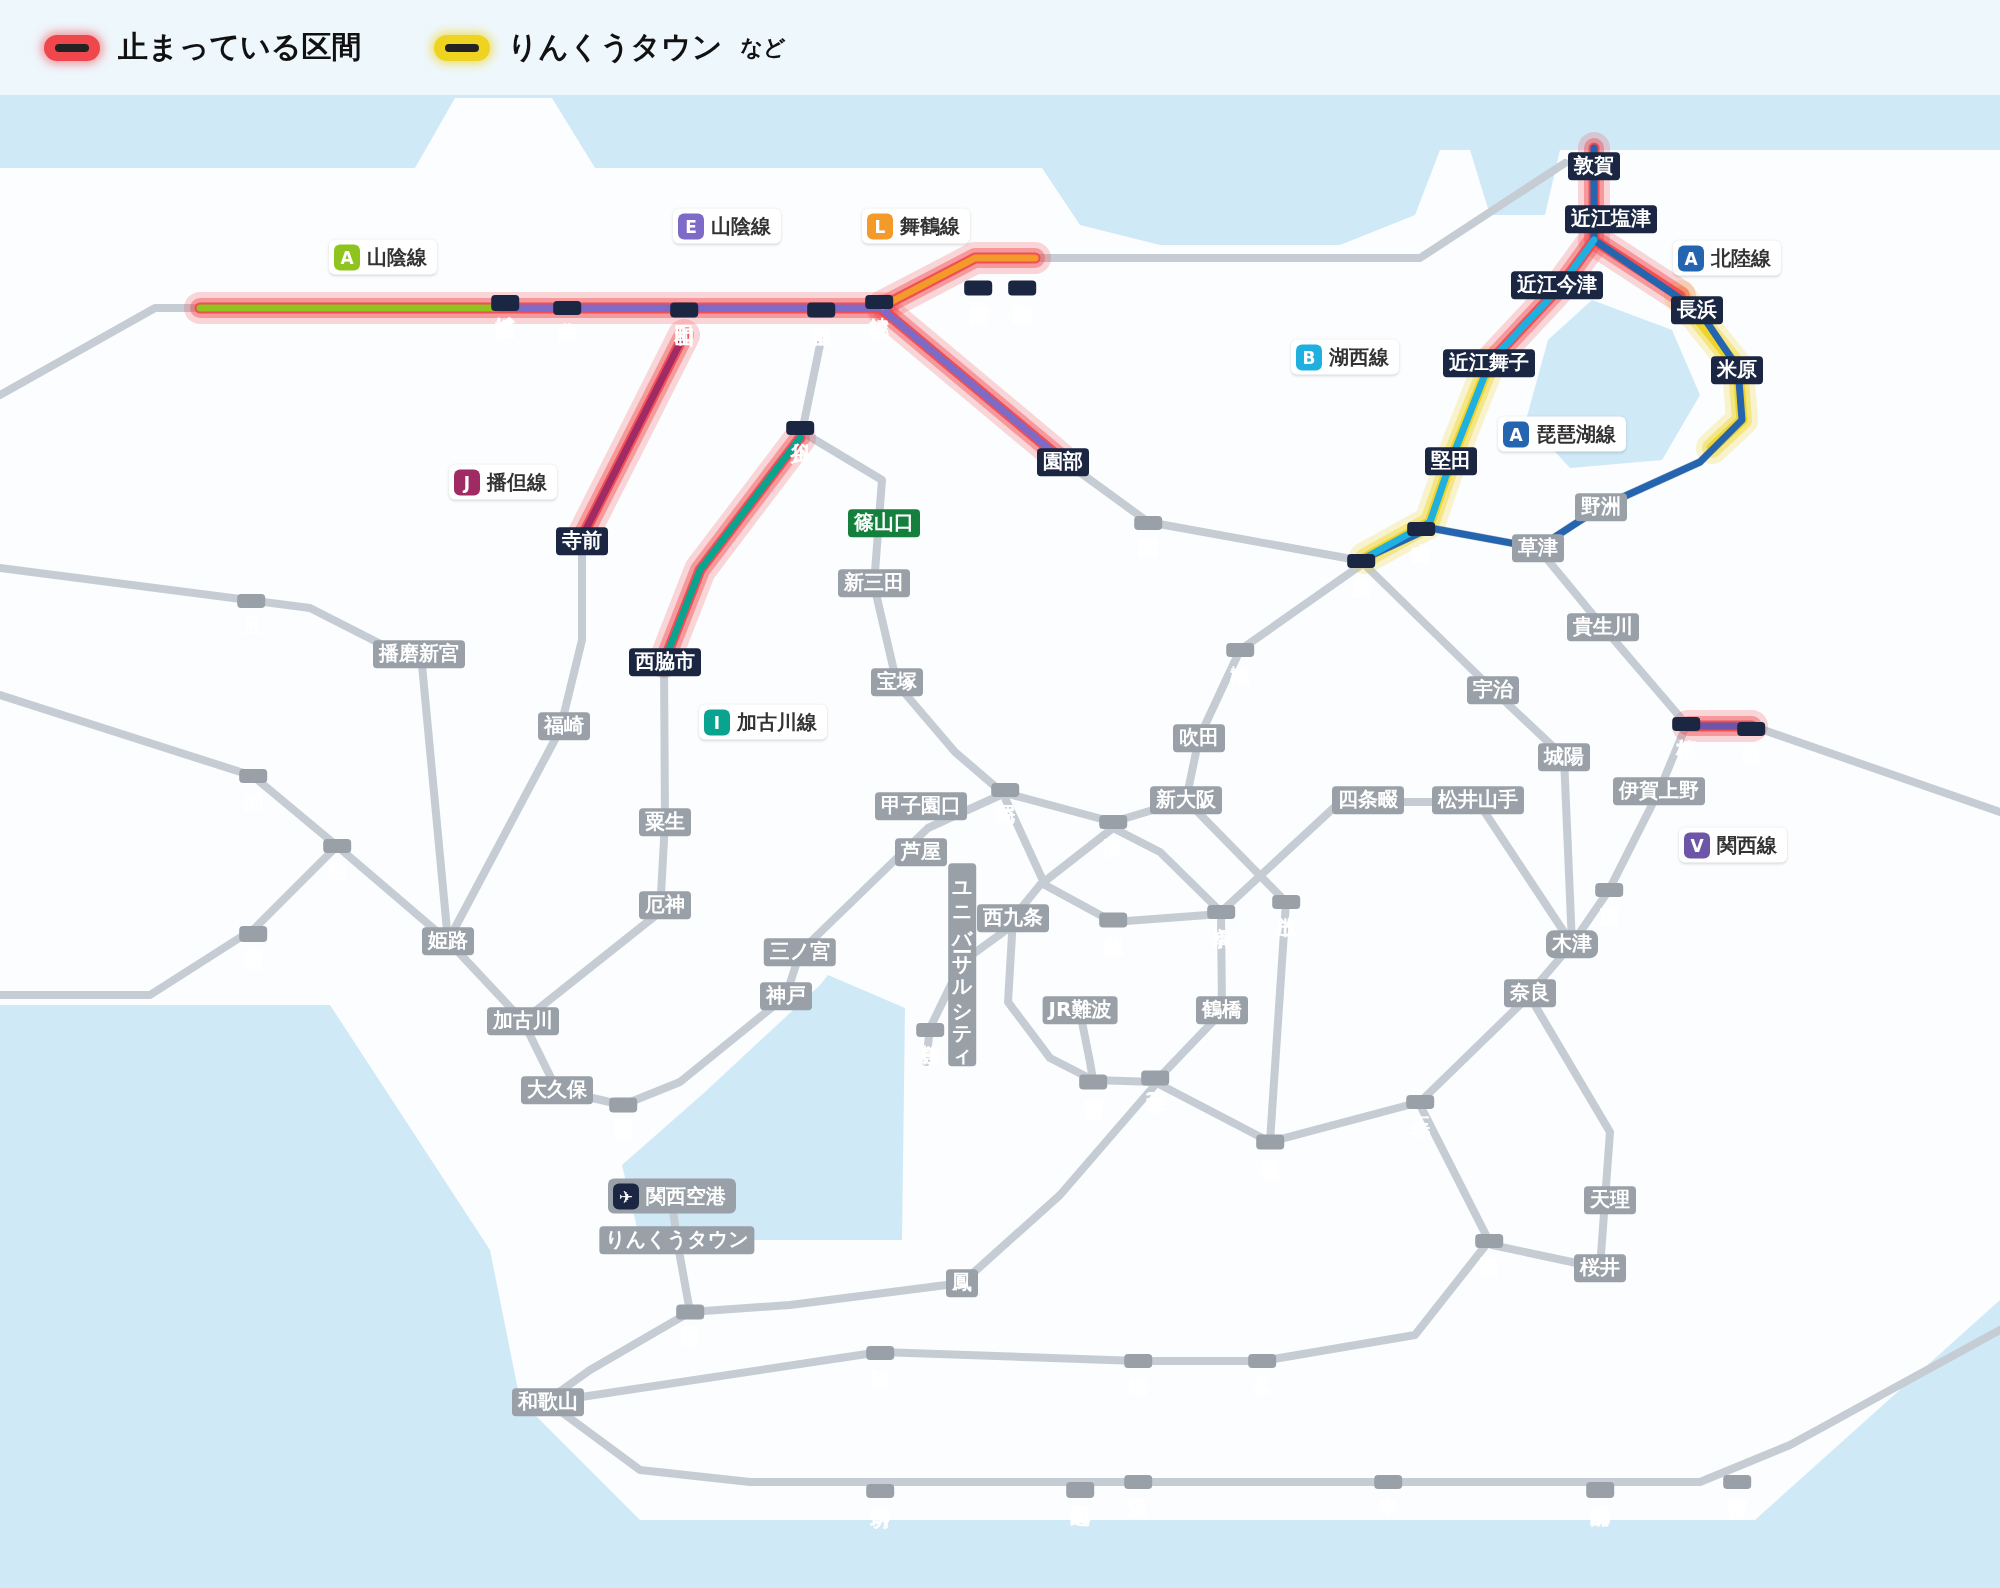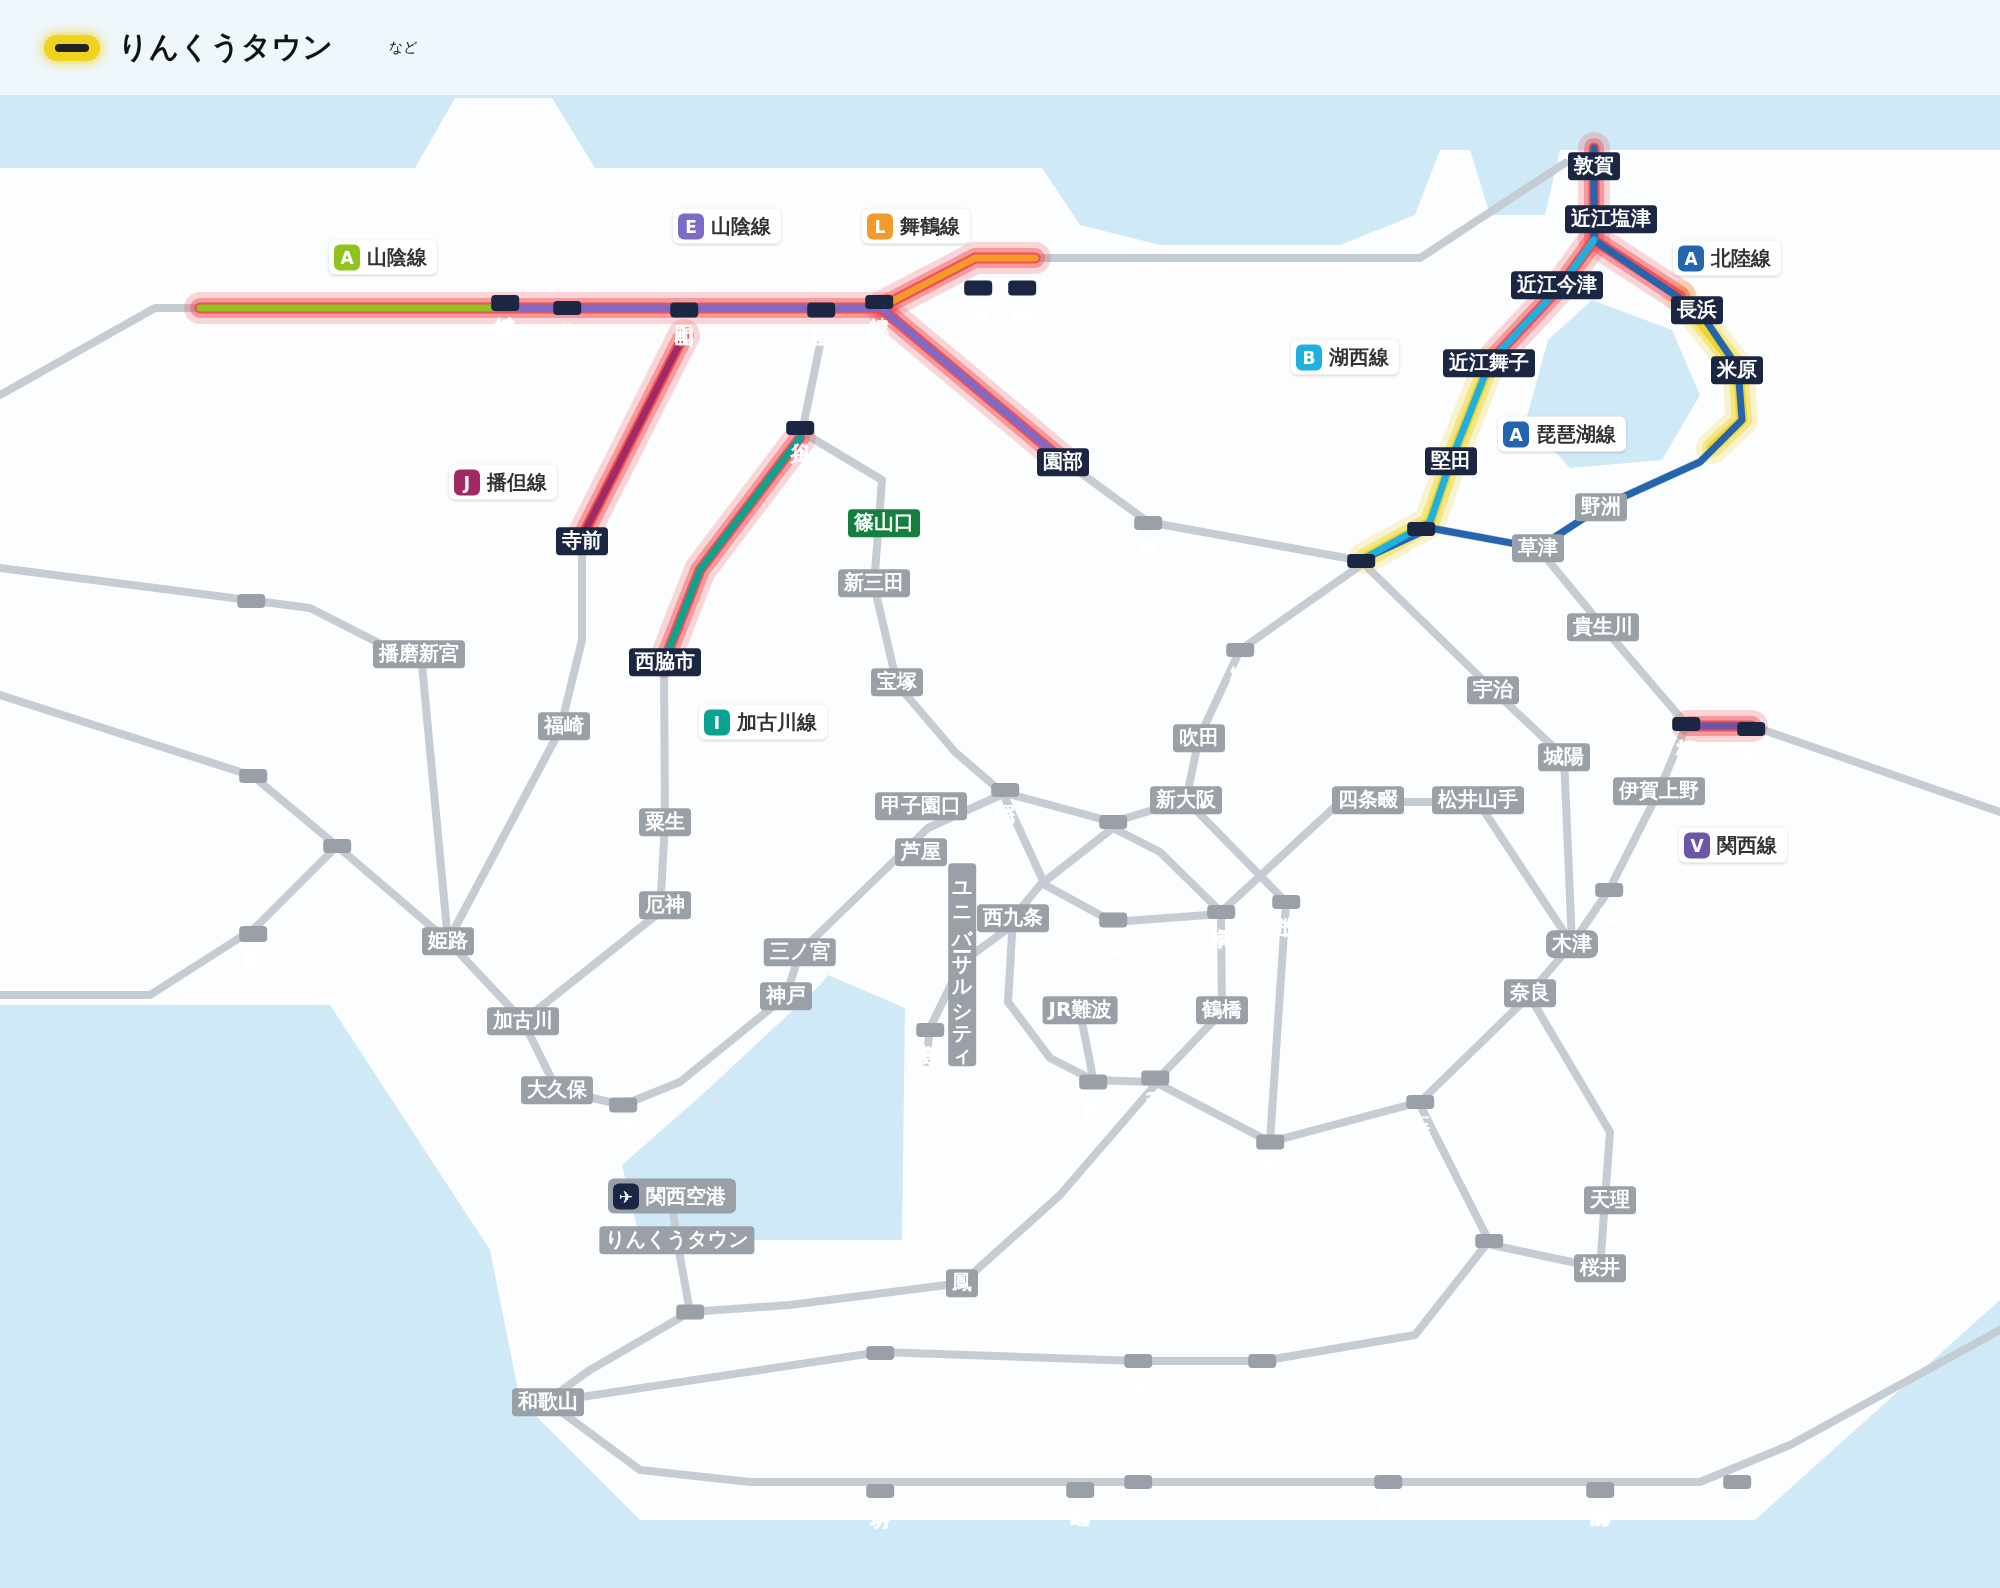--- a/index.html
+++ b/index.html
@@ -6,21 +6,21 @@
   .page{position:relative;width:2000px;height:1588px;background:#eef7fc;overflow:hidden;
         font-family:"DejaVu Sans","Liberation Sans",sans-serif;}
   #map-svg{position:absolute;left:0;top:0;width:2000px;height:1588px;}
   .legend{position:absolute;top:0;left:0;height:95px;display:flex;align-items:center;gap:72px;
           padding-left:44px;z-index:6;}
   .legend-item{display:flex;align-items:center;gap:18px;font-size:30px;font-weight:700;color:#111;}
   .pill{position:relative;width:56px;height:26px;border-radius:13px;display:inline-block;}
   .pill.stopped{background:#f0474d;box-shadow:0 0 10px 3px rgba(240,71,77,.55);}
   .pill.delayed{background:#eed321;box-shadow:0 0 10px 3px rgba(238,211,33,.65);}
   .pill .core{position:absolute;left:11px;right:11px;top:9px;height:8px;border-radius:4px;background:#232323;}
-  .suffix{font-size:14px;font-weight:400;margin-left:38px;}
+  .suffix{font-size:22px;font-weight:700;}
   .st{position:absolute;transform:translate(-50%,-50%);background:#99a0a8;color:#fff;font-size:20px;
       font-weight:700;line-height:1.08;padding:3px 6px;border-radius:4px;white-space:nowrap;z-index:3;}
   .st.vert{writing-mode:vertical-rl;text-orientation:upright;padding:6px 3px;letter-spacing:1px;}
   .st.alert{background:#1a2642;}
   .badge{position:absolute;transform:translate(-50%,-50%);display:flex;align-items:center;gap:7px;
          background:#fff;border-radius:6px;padding:4px 10px 4px 5px;font-size:20px;font-weight:700;
          color:#333;z-index:4;box-shadow:0 1px 3px rgba(0,0,0,.15);}
   .badge .sq{width:26px;height:26px;border-radius:6px;color:#fff;display:flex;align-items:center;
              justify-content:center;font-size:17px;font-weight:700;flex:0 0 26px;}
   .badge.airport{background:#99a0a8;color:#fff;box-shadow:none;}
@@ -99,20 +99,26 @@
       <polyline points="883,310 1060,458" fill="none" stroke="#7e6bc8" stroke-width="7" stroke-linecap="round" stroke-linejoin="round"></polyline>
       <polyline points="883,306 975,258 1035,258" fill="none" stroke="#f39a2b" stroke-width="7" stroke-linecap="round" stroke-linejoin="round"></polyline>
       <polyline points="684,335 625,452 582,537" fill="none" stroke="#a02a64" stroke-width="7" stroke-linecap="round" stroke-linejoin="round"></polyline>
       <polyline points="800,438 700,570 664,662" fill="none" stroke="#0aa390" stroke-width="7" stroke-linecap="round" stroke-linejoin="round"></polyline>
       <polyline points="1594,148 1594,240 1700,312 1738,368 1742,420 1700,462 1601,507 1538,548 1430,528 1361,560" fill="none" stroke="#2565b0" stroke-width="7" stroke-linecap="round" stroke-linejoin="round"></polyline>
       <polyline points="1594,240 1560,287 1490,362 1452,458 1430,522 1365,558" fill="none" stroke="#1fb0e0" stroke-width="7" stroke-linecap="round" stroke-linejoin="round"></polyline>
       <polyline points="1688,726 1752,726" fill="none" stroke="#6d55a8" stroke-width="7" stroke-linecap="round" stroke-linejoin="round"></polyline>
     </svg>
 
   <div class="legend">
+    <div class="legend-item">
+      <span class="pill stopped">
+          <span class="core"></span>
+        </span>
+      <span>止まっている区間</span>
+    </div>
     <div class="legend-item">
       <span class="pill delayed">
           <span class="core"></span>
         </span>
       <span>りんくうタウン</span>
         <span class="suffix">など</span>
     </div>
   </div>
 
   <div id="stations">

